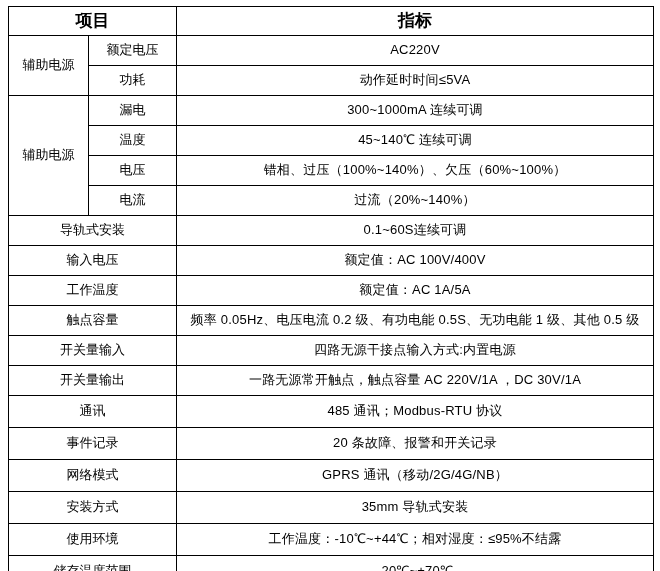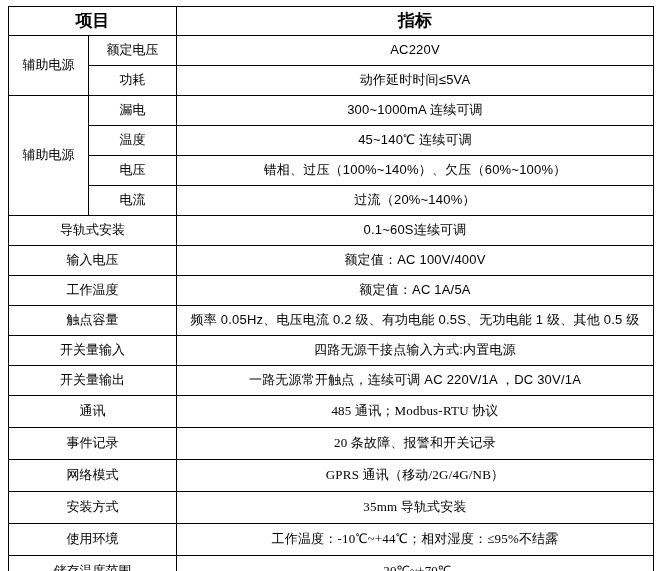--- a/index.html
+++ b/index.html
@@ -29,21 +29,21 @@
     line-height: 1.25;
   }
   #spec-table th {
     font-weight: bold;
     font-size: 17px;
     height: 24px;
   }
   .col-a { width: 80px; }
   .col-b { width: 88px; }
   .row-std td { height: 25px; }
-  .row-tall td { height: 27px; font-family: Liberation Serif, serif; }
+  .row-tall td { height: 27px; }
   .label-cell { font-size: 12.5px; }
   .value-cell { font-size: 12.5px; letter-spacing: 0.2px; }
 </style>
 </head>
 <body>
 
 <table id="spec-table">
   <colgroup>
     <col class="col-a">
     <col class="col-b">
@@ -98,21 +98,21 @@
     <tr class="row-std">
       <td class="label-cell" colspan="2">触点容量</td>
       <td class="value-cell">频率 0.05Hz、电压电流 0.2 级、有功电能 0.5S、无功电能 1 级、其他 0.5 级</td>
     </tr>
     <tr class="row-std">
       <td class="label-cell" colspan="2">开关量输入</td>
       <td class="value-cell">四路无源干接点输入方式:内置电源</td>
     </tr>
     <tr class="row-std">
       <td class="label-cell" colspan="2">开关量输出</td>
-      <td class="value-cell">一路无源常开触点，连续可调 AC 220V/1A ，DC 30V/1A</td>
+      <td class="value-cell">一路无源常开触点，触点容量 AC 220V/1A ，DC 30V/1A</td>
     </tr>
     <tr class="row-tall">
       <td class="label-cell" colspan="2">通讯</td>
       <td class="value-cell">485 通讯；Modbus-RTU 协议</td>
     </tr>
     <tr class="row-tall">
       <td class="label-cell" colspan="2">事件记录</td>
       <td class="value-cell">20 条故障、报警和开关记录</td>
     </tr>
     <tr class="row-tall">

